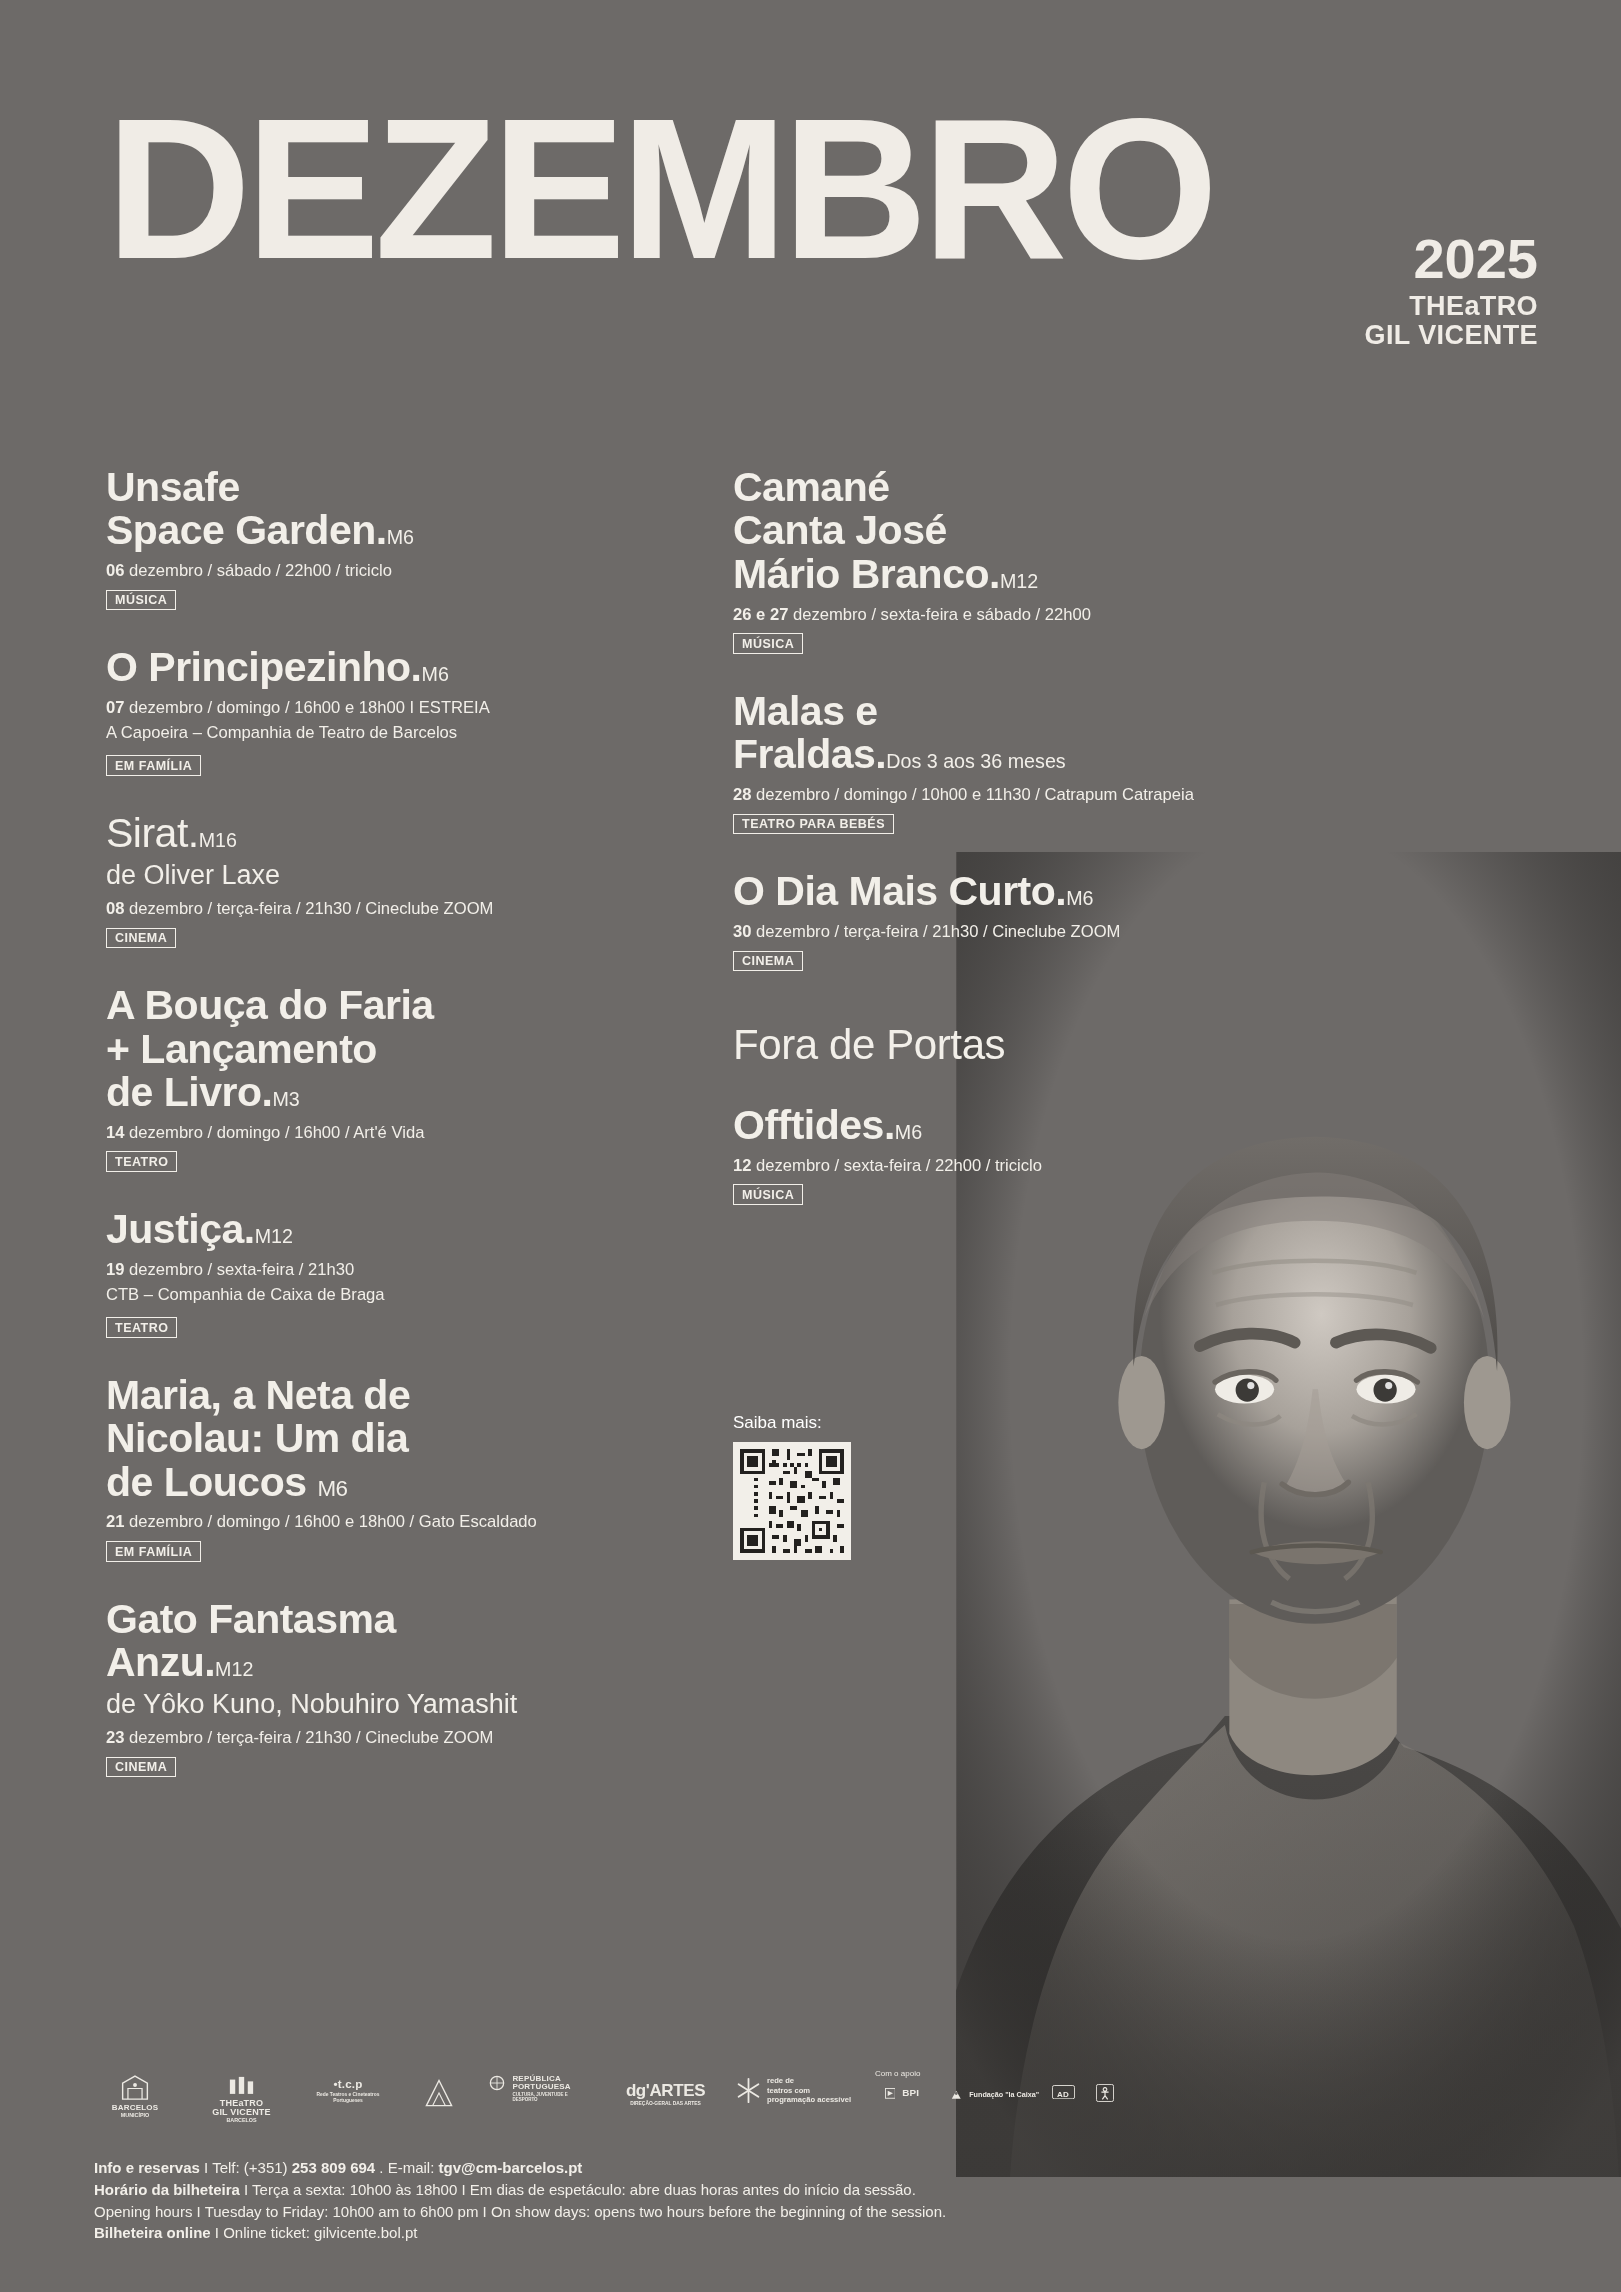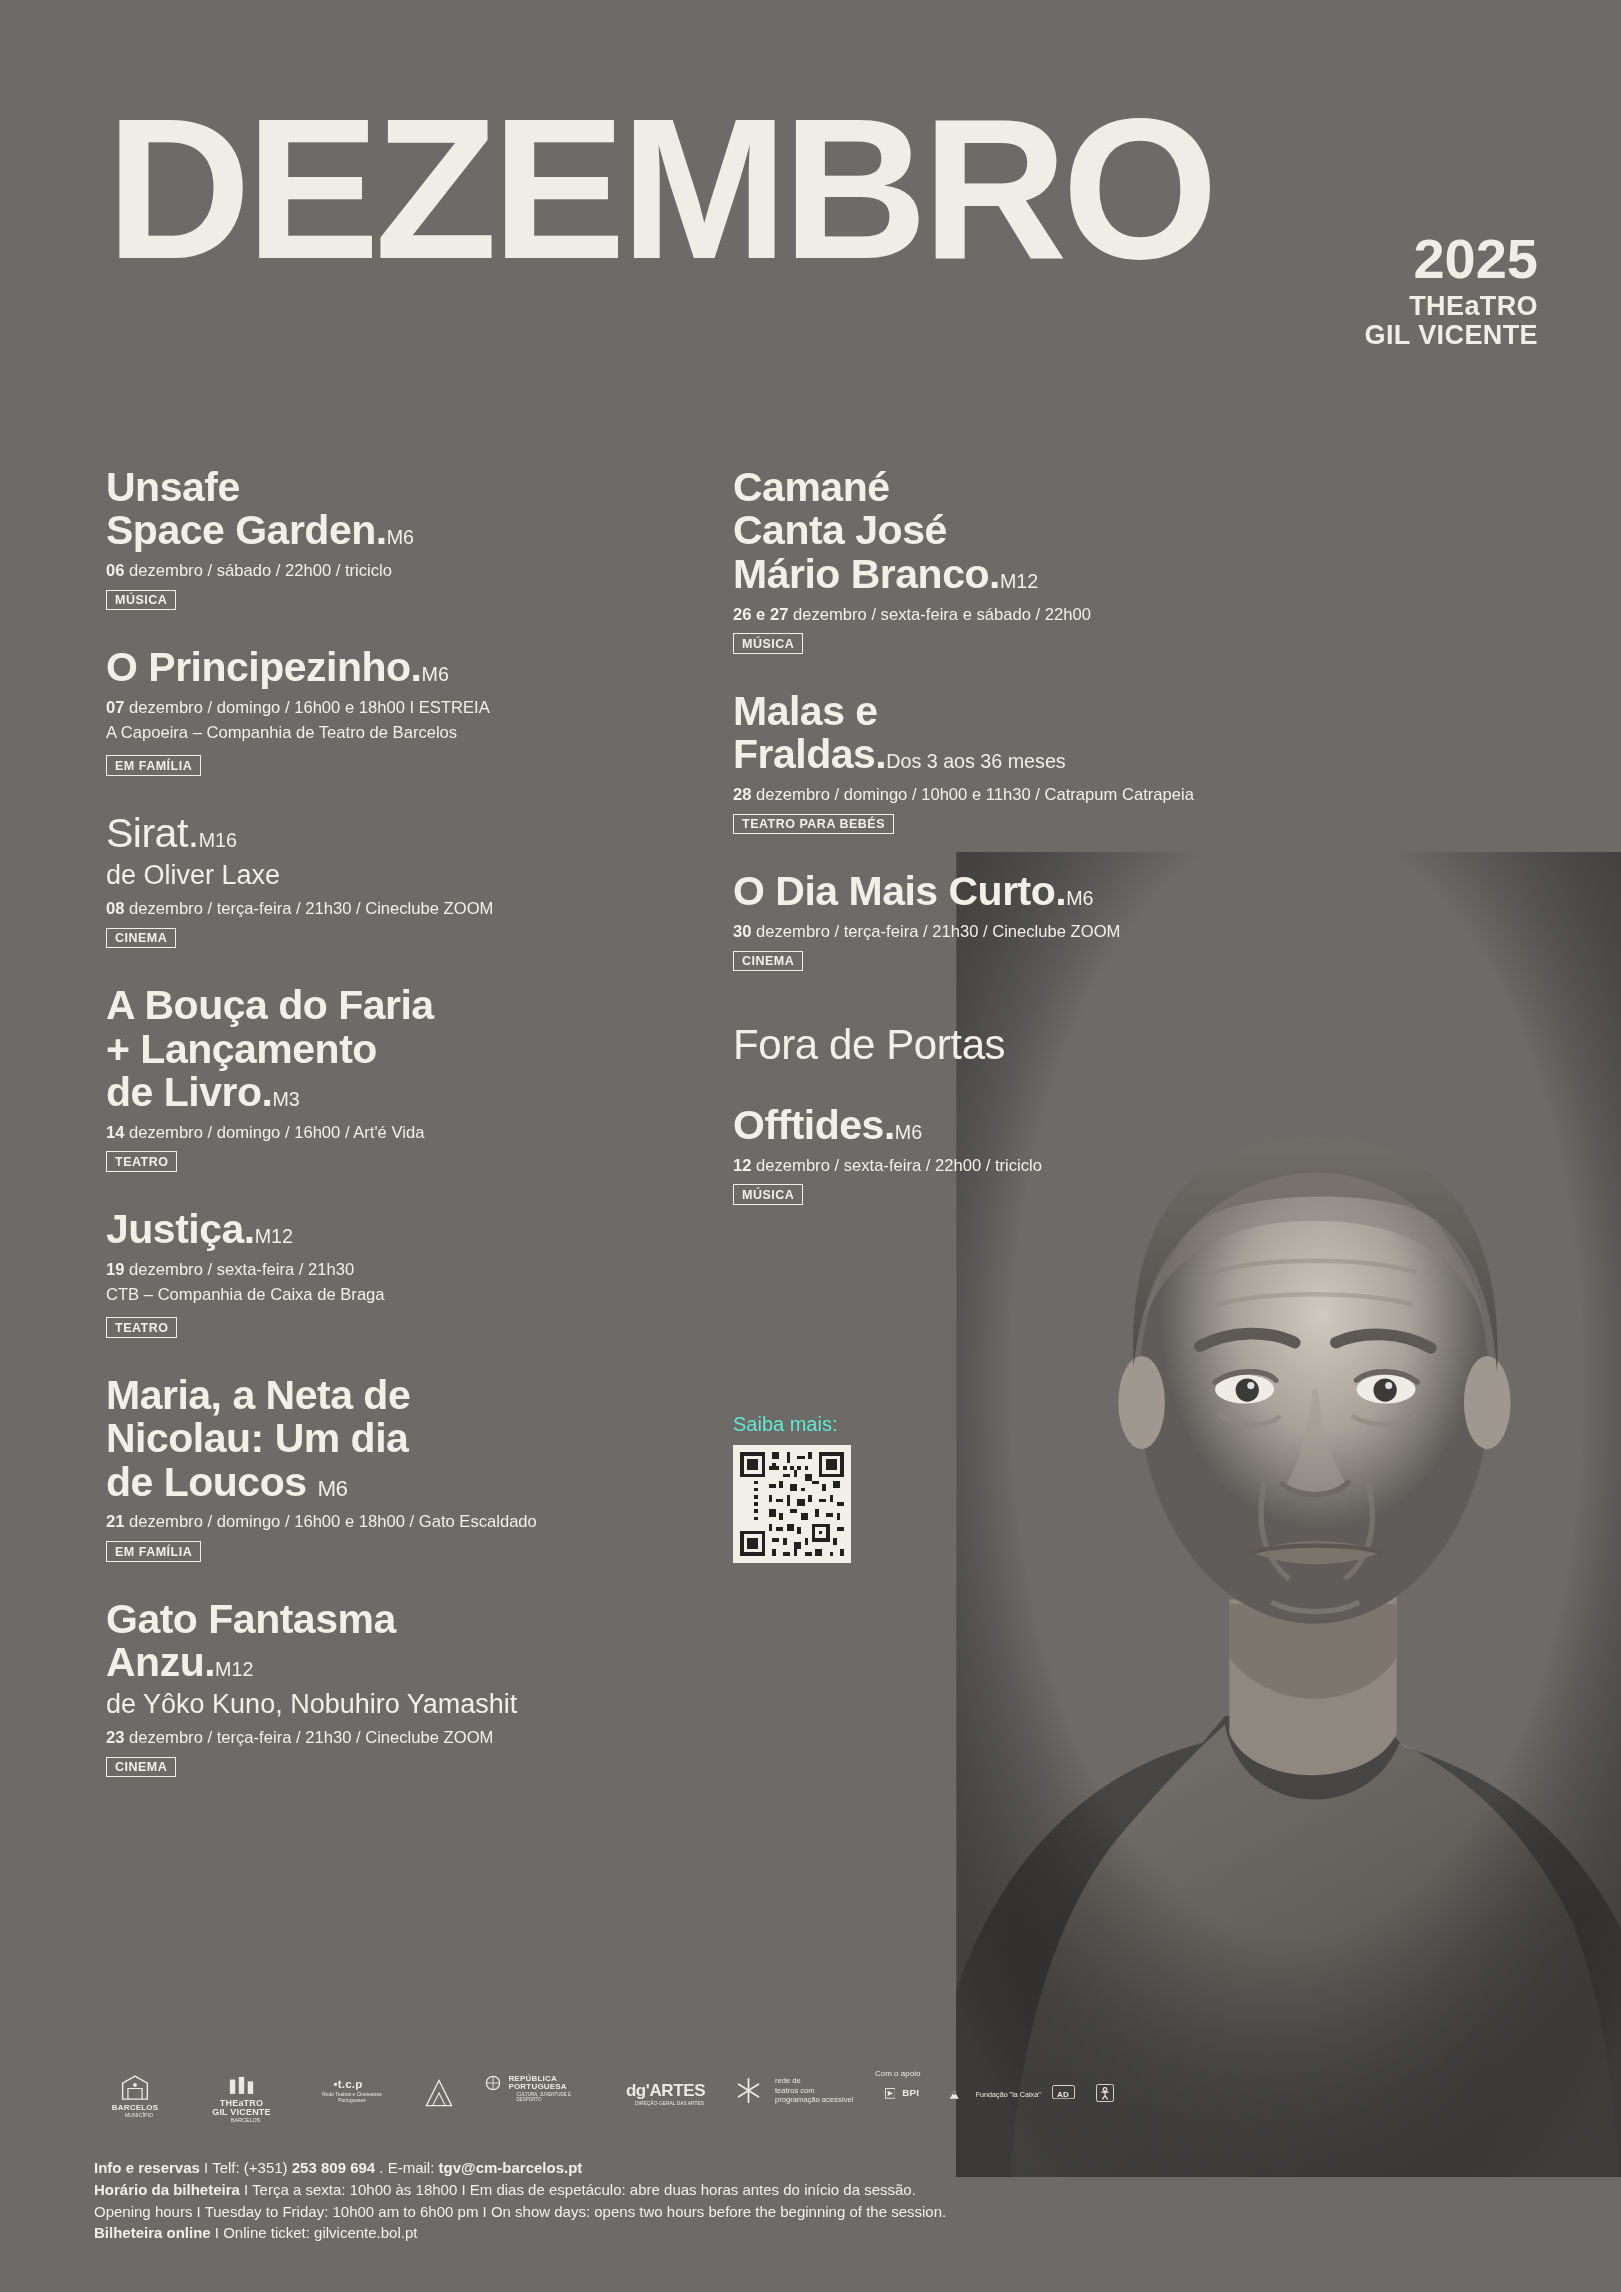--- a/index.html
+++ b/index.html
@@ -153,23 +153,23 @@
   .fora-block { margin-top: 52px; }
 
   
   .qr-area {
     position: absolute;
     left: 733px;
     top: 1413px;
     width: 179px;
   }
   .qr-label {
-    font-size: 20px;
+    font-size: 17px;
     margin-bottom: 9px;
-    color: #5eead4;
+    color: #ffffff;
   }
   .qr-code {
     width: 118px;
     height: 118px;
     background: #f2efe9;
     padding: 0;
   }
   .qr-code svg { display: block; }
 
   
@@ -182,23 +182,22 @@
   }
   .logo {
     position: absolute;
     color: #ece9e3;
     font-weight: 700;
     line-height: 1.05;
     letter-spacing: 0.2px;
     text-align: center;
   }
   .logo-sub {
-    font-weight: 400;
+    font-weight: 700;
     letter-spacing: 0;
-    margin-left: 8px;
   }
   .apoio-label {
     position: absolute;
     font-size: 8px;
     color: #ece9e3;
     font-weight: 400;
   }
 
   
   .footer {

